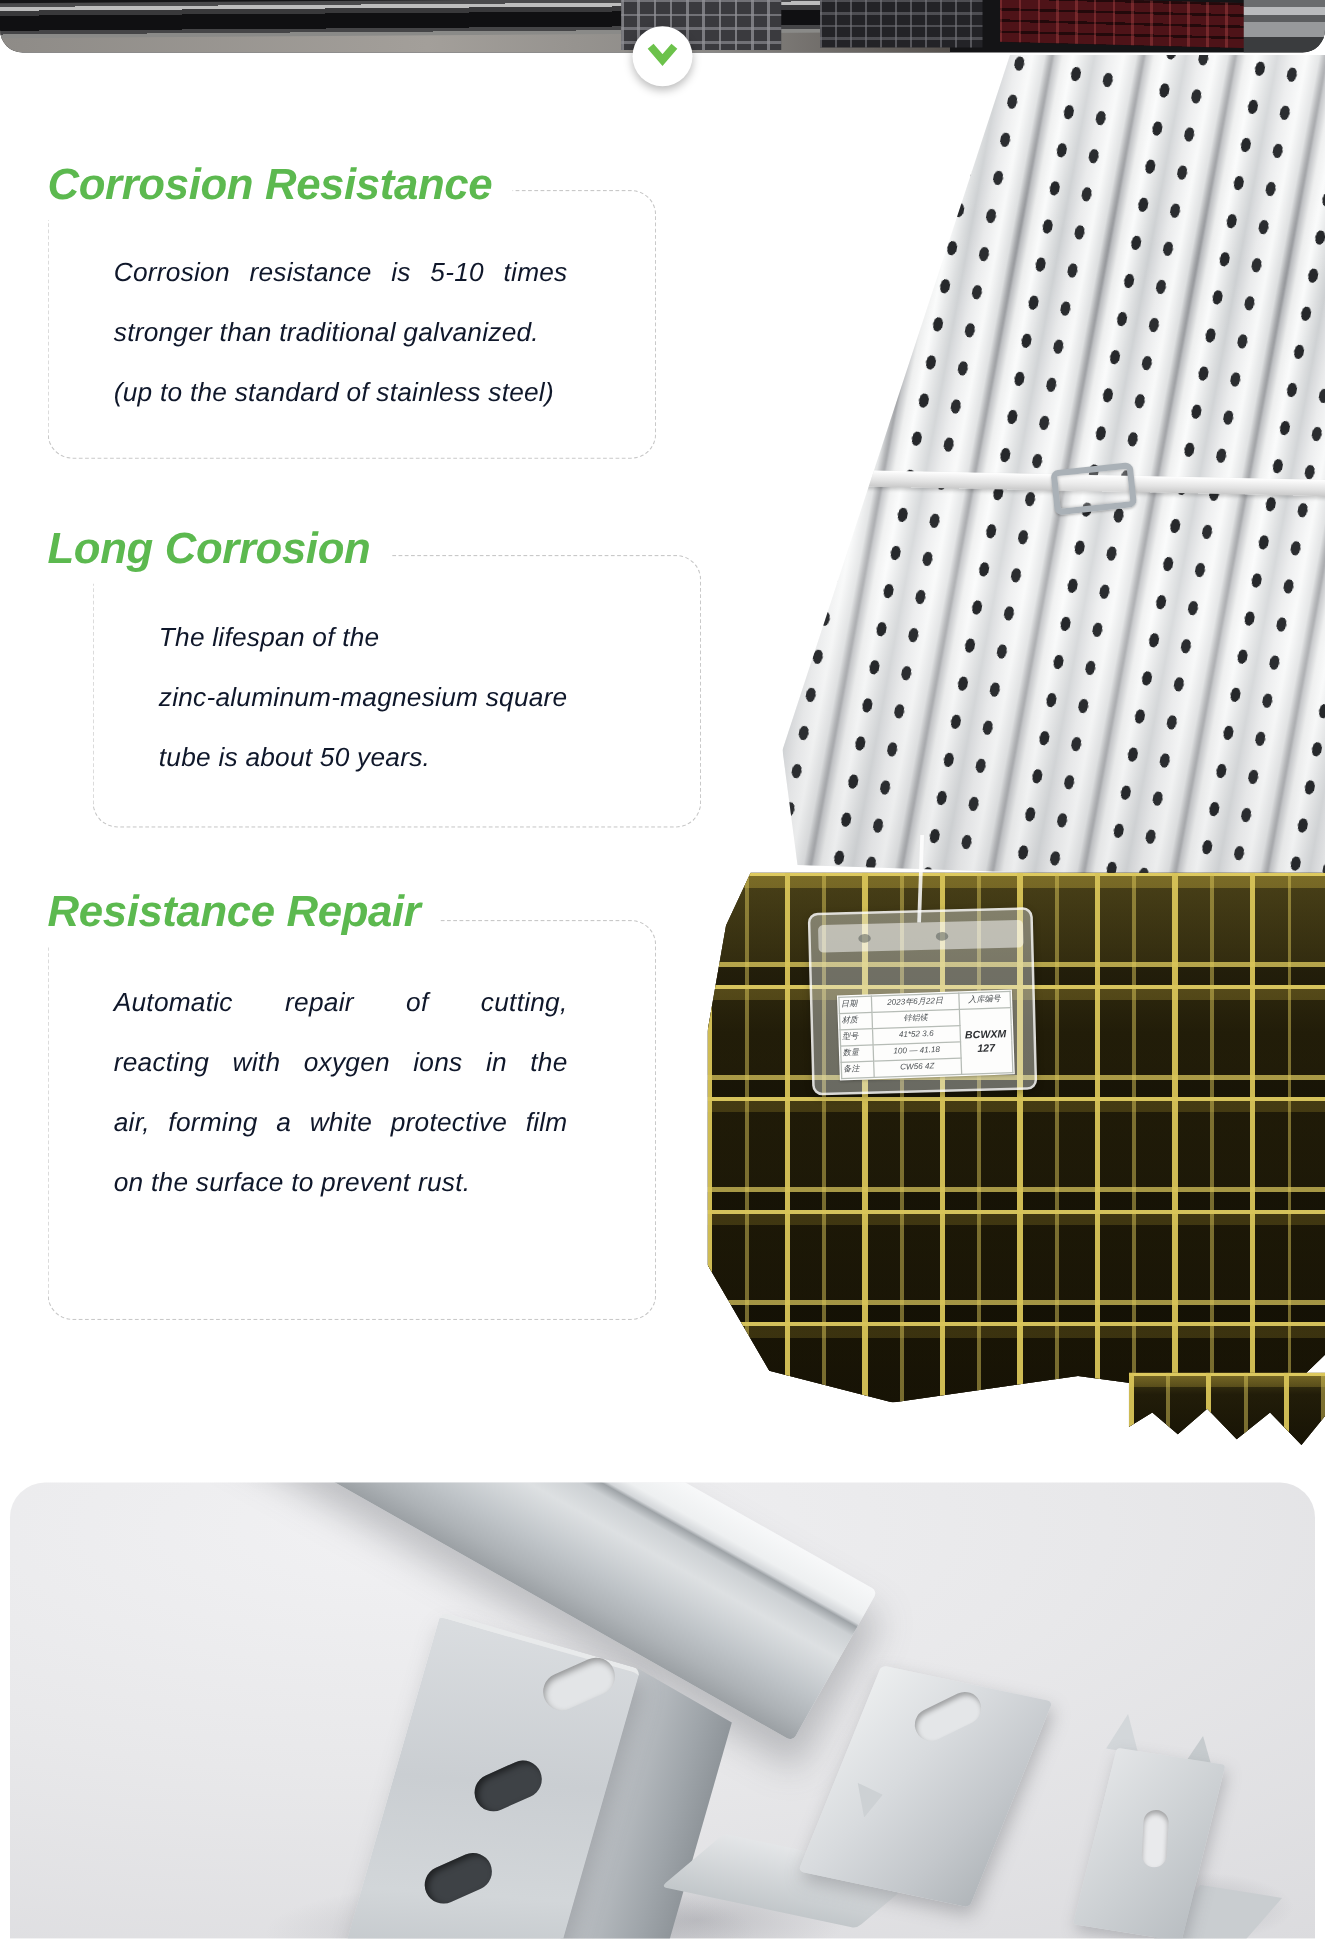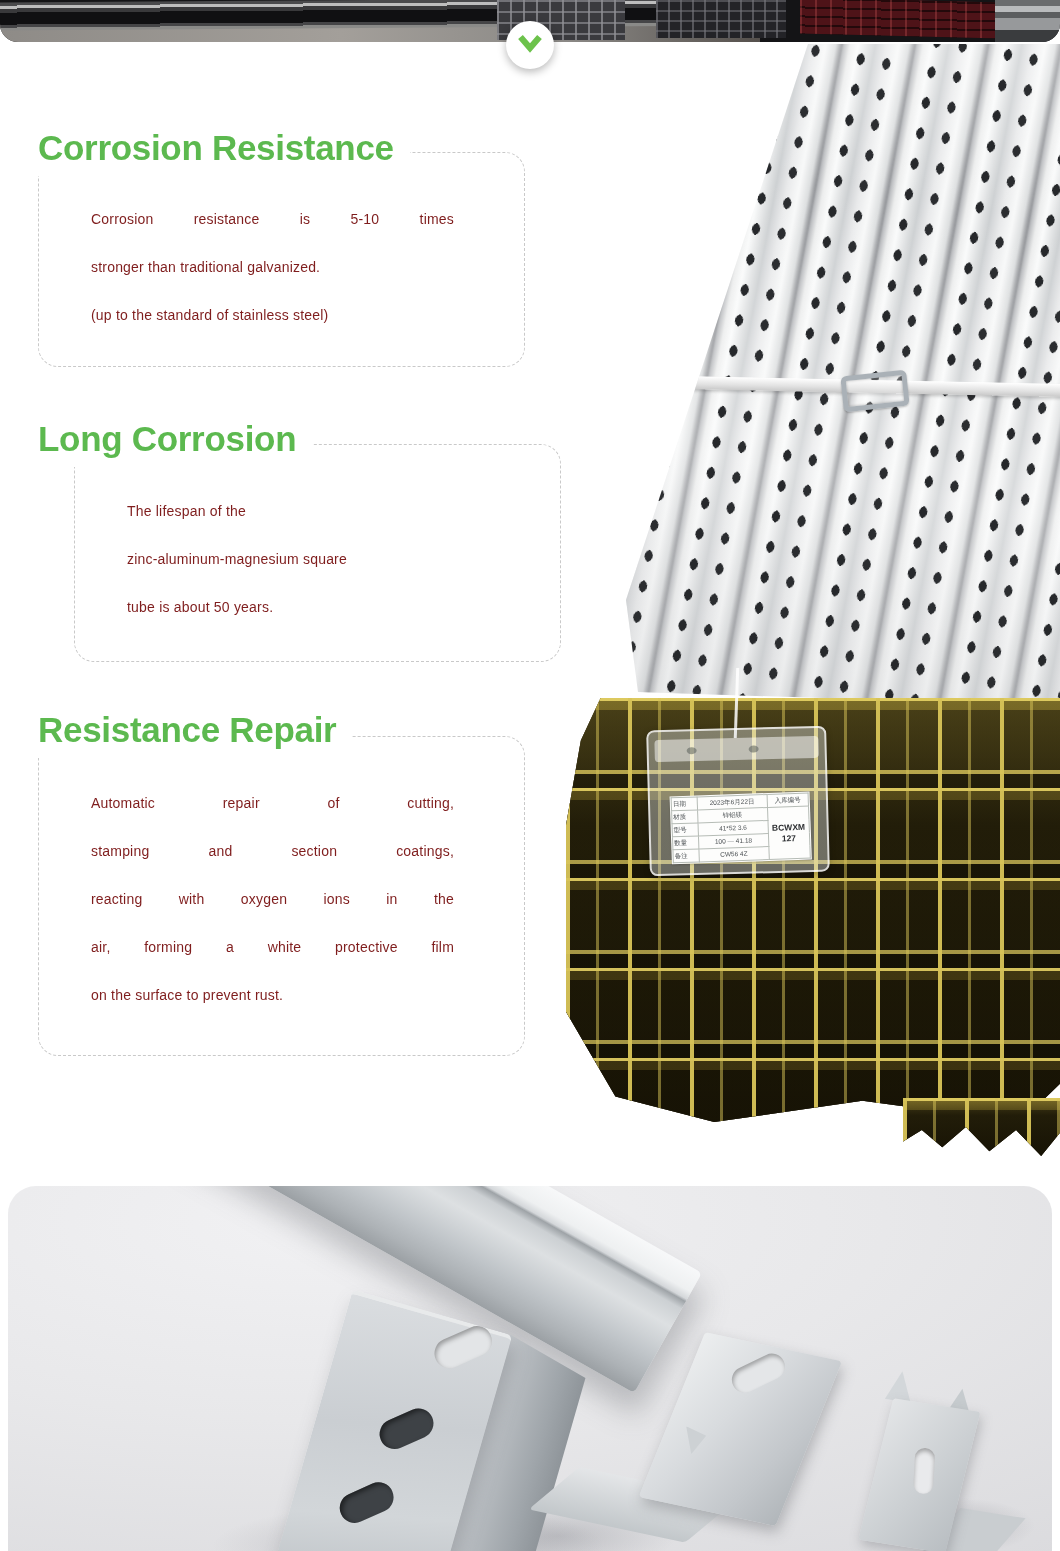--- a/index.html
+++ b/index.html
@@ -1,17 +1,17 @@
 <!DOCTYPE html>
 <html><head>
 <meta charset="utf-8">
 <style>
   html,body{margin:0;padding:0;background:#ffffff;}
   .page{position:relative;width:1060px;height:1551px;background:#ffffff;overflow:hidden;
-        font-family:"Liberation Sans",sans-serif;}
+        font-family:"Liberation Sans",sans-serif;font-style:italic;}
 
   
   .banner{position:absolute;left:0;top:0;width:1060px;height:42px;background:#141416;
           border-radius:0 0 18px 18px;overflow:hidden;}
   .banner div{position:absolute;}
   .bn-floor{left:0;top:24px;width:760px;height:18px;
             background:linear-gradient(90deg,#8e8b87,#a39f9a 45%,#8a8885 75%,#55504c);}
   .bn-bundle-left{left:0;top:0;width:750px;height:28px;transform:rotate(-0.4deg);
             background:linear-gradient(180deg,#4a4a4c 0 3px,#bdbdbd 3px 6px,#39393b 6px 10px,#101012 10px 22px,#454547 22px 25px,#8a8a88 25px 28px);}
   .bn-grid1{left:497px;top:0;width:128px;height:40px;background-color:#3a3a3e;
@@ -29,21 +29,21 @@
   
   .scroll-btn{position:absolute;left:506px;top:21px;width:48px;height:48px;border-radius:50%;
               background:#ffffff;box-shadow:0 3px 8px rgba(0,0,0,.28);display:flex;
               align-items:center;justify-content:center;cursor:pointer;z-index:30;}
 
   
   .feat-title{position:absolute;left:36px;font-size:35px;font-weight:800;color:#5cb94f;
               letter-spacing:-0.3px;background:#ffffff;padding:0 16px 8px 2px;z-index:5;line-height:1.1;}
   .feat-box{position:absolute;left:38px;width:485px;border:1.5px dashed #c9c9c9;border-radius:20px;z-index:1;}
   .box-text{position:absolute;left:52px;top:42px;width:363px;}
-  .bl{font-size:14px;line-height:48px;color:#7f1d1d;white-space:nowrap;letter-spacing:0.2px;}
+  .bl{font-size:21px;line-height:48px;color:#0f172a;white-space:nowrap;letter-spacing:0.2px;}
   .bl.just{white-space:normal;text-align:justify;text-align-last:justify;}
   #box1{top:152px;height:213px;} #t1{top:129px;}
   #box2{top:444px;height:216px;margin-left:36px;} #t2{top:420px;}
   #box3{top:736px;height:318px;} #t3{top:711px;}
 
   
   .photo-steel{position:absolute;left:552px;top:44px;width:508px;height:662px;overflow:hidden;
                clip-path:polygon(256px 0,508px 0,508px 662px,86px 648px,74px 556px);}
   .steel-field{position:absolute;left:-140px;top:-90px;width:860px;height:950px;transform:rotate(10.5deg);
     background-image:
@@ -162,21 +162,20 @@
       <div class="bl">The lifespan of the</div>
       <div class="bl">zinc-aluminum-magnesium square</div>
       <div class="bl">tube is about 50 years.</div>
     </div>
   </div>
 
   <div class="feat-title" id="t3">Resistance Repair</div>
   <div class="feat-box" id="box3">
     <div class="box-text">
       <div class="bl just">Automatic repair of cutting,</div>
-      <div class="bl just">stamping and section coatings,</div>
       <div class="bl just">reacting with oxygen ions in the</div>
       <div class="bl just">air, forming a white protective film</div>
       <div class="bl">on the surface to prevent rust.</div>
     </div>
   </div>
 
   <div class="photo-steel" aria-label="Strapped bundle of galvanized slotted channels stacked on yellow C-profiles with a label tag">
     <div class="steel-field"></div>
     <div class="strap"></div>
     <div class="buckle"></div>

